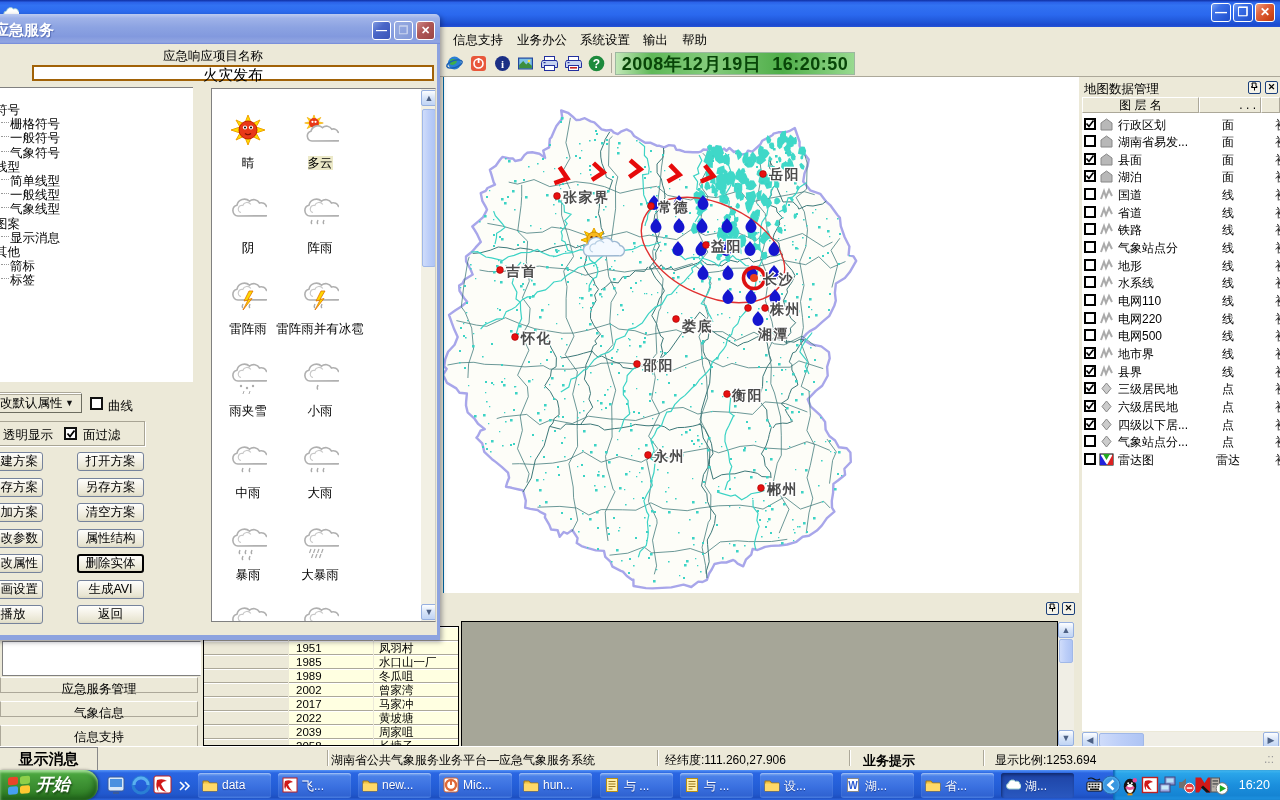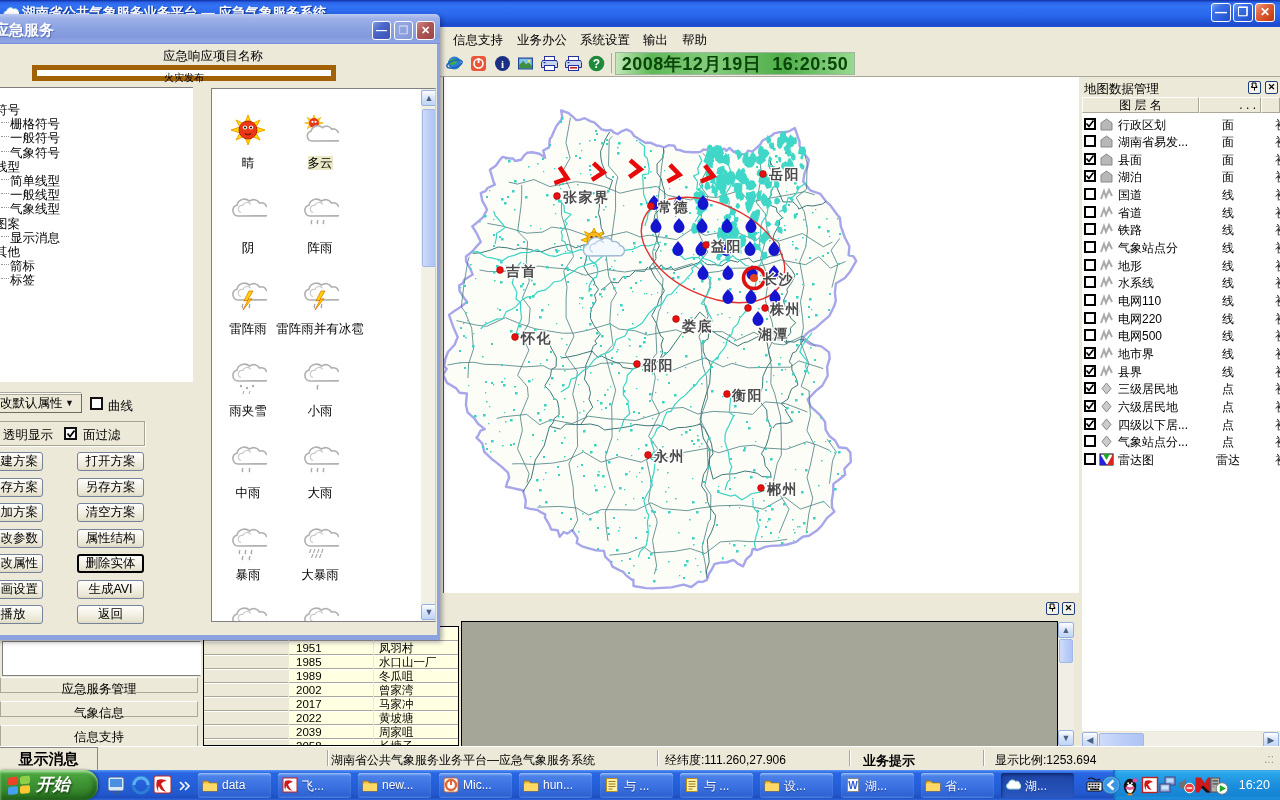--- a/index.html
+++ b/index.html
@@ -82,40 +82,39 @@
  box-shadow:2px 2px 5px rgba(0,0,30,.35)}
 #dlgtitle{position:absolute;left:0;top:0;width:454px;height:30px;border-radius:5px 5px 0 0;
  background:linear-gradient(180deg,#bdcbf0 0%,#9fb2e8 14%,#8ca3e2 45%,#8299de 75%,#92a6e2 94%,#7288d8 100%)}
 #dlgtitle .tx{position:absolute;left:8px;top:7px;color:#fff;font-weight:bold;font-size:15px;text-shadow:1px 1px 1px #5a70b8}
 .dbtn{position:absolute;top:7px;width:19px;height:19px;border-radius:3px;border:1px solid #fff;
  font-size:11px;color:#fff;text-align:center;line-height:17px;font-weight:bold}
 #dlgbody{position:absolute;left:0;top:30px;width:454px;height:596px;background:#ECE9D8;
  border-left:3px solid #8DA3DF;border-right:3px solid #8DA3DF;border-bottom:5px solid #8DA3DF}
 
 #dlgbody .lbl{position:absolute;font-size:12.5px}
-#nameinput{position:absolute;left:43px;top:21px;width:304px;height:16px;background:#fff;border:5px solid #a16207;
- text-align:center;font-size:10px;line-height:15px}
+#nameinput{position:absolute;left:43px;top:21px;width:402px;height:16px;background:#fff;border:2px solid #a16207;
+ text-align:center;font-size:15px;line-height:15px}
 #tree{position:absolute;left:3px;top:43px;width:201px;height:295px;background:#fff;
  border-top:1px solid #808080;border-left:1px solid #808080;font-size:12.5px}
 .titem{position:absolute;white-space:nowrap}
 #wpanel{position:absolute;left:222px;top:44px;width:225px;height:534px;background:#fff;
  border:1px solid #808080;border-right:1px solid #d0d0c8;overflow:hidden}
 .wlab{position:absolute;font-size:12.5px;text-align:center;white-space:nowrap}
 .wsel{background:#ece9c8}
 #wscroll{position:absolute;left:209px;top:0px;width:16px;height:533px;background:#f2f0e4}
 .dlgbtn{position:absolute;height:19px;background:linear-gradient(180deg,#fefefc,#f4f1e6 45%,#e8e5d2 85%,#ddd9c4);
  border:1px solid #76839c;border-radius:3px;font-size:12.5px;text-align:center;line-height:17px;overflow:hidden;white-space:nowrap}
 .dlgbtn.def{border:2px solid #000;line-height:15px}
 .ckbox{position:absolute;width:13px;height:13px;border:2px solid #111;background:#fff;font-size:11px;line-height:11px;font-weight:bold;text-align:center}
 </style></head><body>
 <div id="titlebar" class="abs">
 <svg class="abs" style="left:3px;top:6px" width="16" height="14" viewBox="0 0 16 14">
       <path d="M4,11 a3,3 0 0 1 -0.5,-6 a4,4 0 0 1 7,-2 a3.5,3.5 0 0 1 5,2.5 a3,3 0 0 1 -1,5.5 z" fill="#fff" stroke="#9cc" stroke-width="0.8"></path>
     </svg>
-<div class="abs txt">湖南省公共气象服务业务平台  —  应急气象服务系统</div>
 <div class="abs winbtn" style="left:1211px">—</div>
 <div class="abs winbtn" style="left:1233px">❐</div>
 <div class="abs winbtn close" style="left:1255px">✕</div>
 </div>
 <div id="menubar" class="abs">
 <span style="left:453px">信息支持</span>
 <span style="left:517px">业务办公</span>
 <span style="left:580px">系统设置</span>
 <span style="left:643px">输出</span>
 <span style="left:682px">帮助</span>

